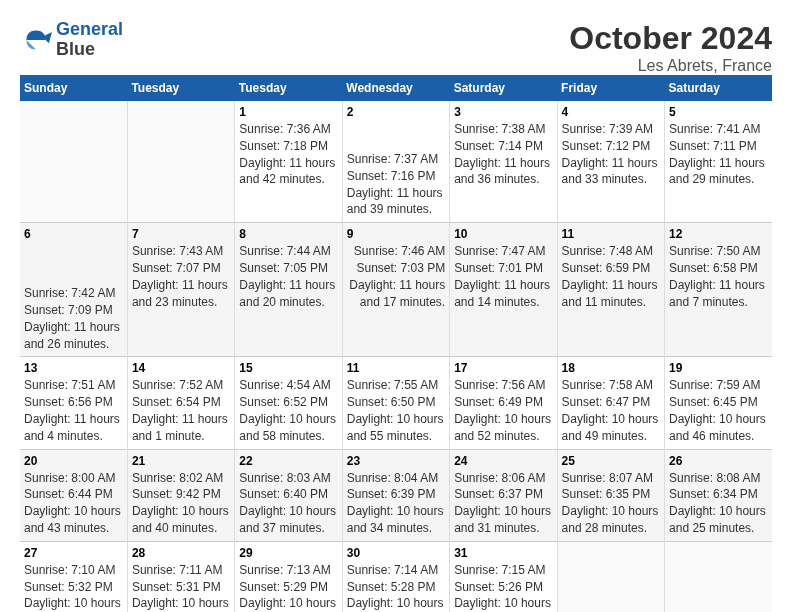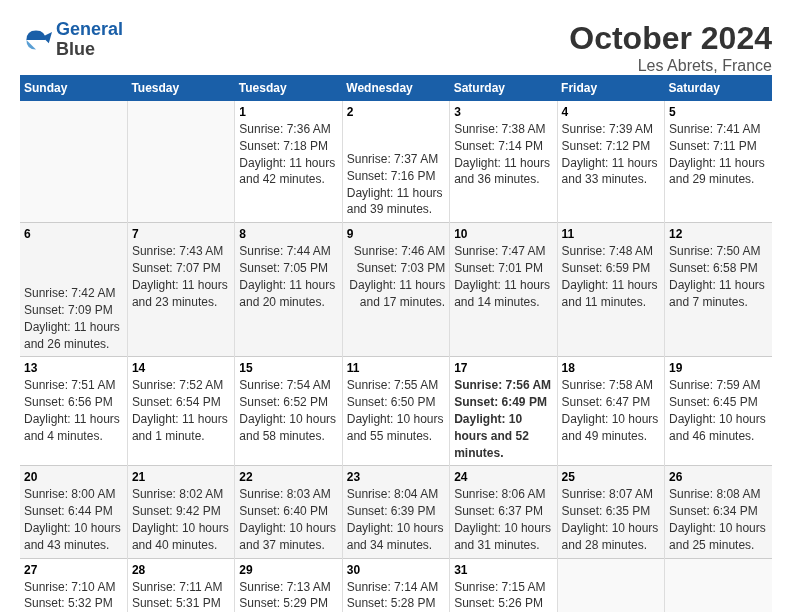--- a/index.html
+++ b/index.html
@@ -204,33 +204,33 @@
 Daylight: 11 hours and 4 minutes.</div>
         </td>
         <td>
           <span class="day-num">14</span>
           <div class="day-detail" style="white-space: pre-line;">Sunrise: 7:52 AM
 Sunset: 6:54 PM
 Daylight: 11 hours and 1 minute.</div>
         </td>
         <td>
           <span class="day-num">15</span>
-          <div class="day-detail" style="white-space: pre-line;">Sunrise: 7:54 AM
+          <div class="day-detail" style="white-space: pre-line;">Sunrise: 4:54 AM
 Sunset: 6:52 PM
 Daylight: 10 hours and 58 minutes.</div>
         </td>
         <td>
           <span class="day-num">11</span>
           <div class="day-detail" style="white-space: pre-line;">Sunrise: 7:55 AM
 Sunset: 6:50 PM
 Daylight: 10 hours and 55 minutes.</div>
         </td>
         <td>
           <span class="day-num">17</span>
-          <div class="day-detail" style="white-space: pre-line; font-weight: bold;">Sunrise: 7:56 AM
+          <div class="day-detail" style="white-space: pre-line;">Sunrise: 7:56 AM
 Sunset: 6:49 PM
 Daylight: 10 hours and 52 minutes.</div>
         </td>
         <td>
           <span class="day-num">18</span>
           <div class="day-detail" style="white-space: pre-line;">Sunrise: 7:58 AM
 Sunset: 6:47 PM
 Daylight: 10 hours and 49 minutes.</div>
         </td>
         <td>

